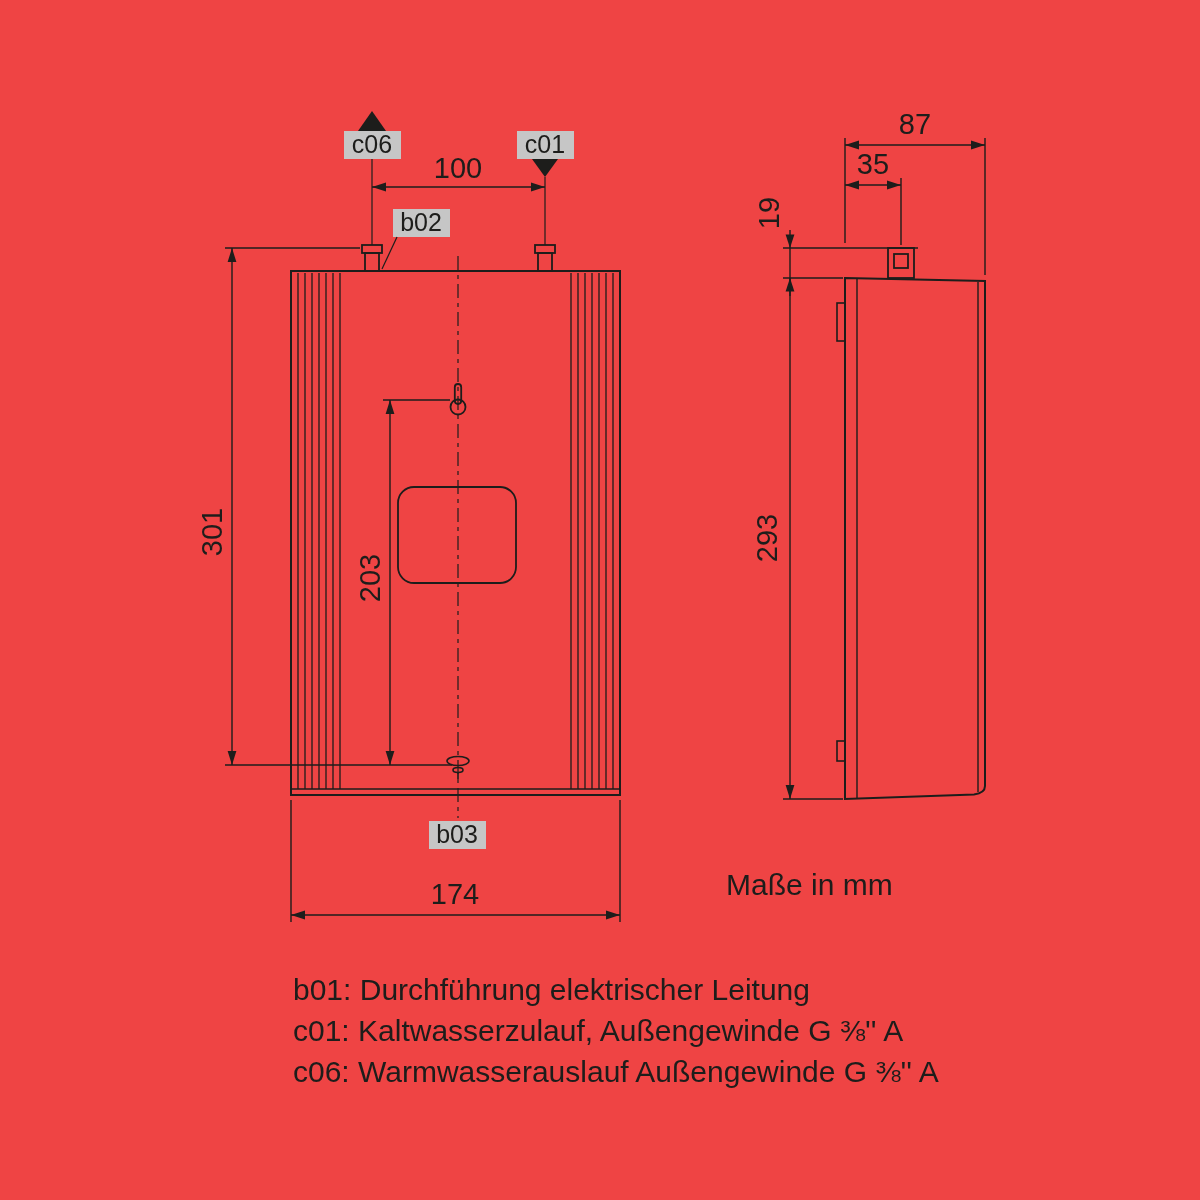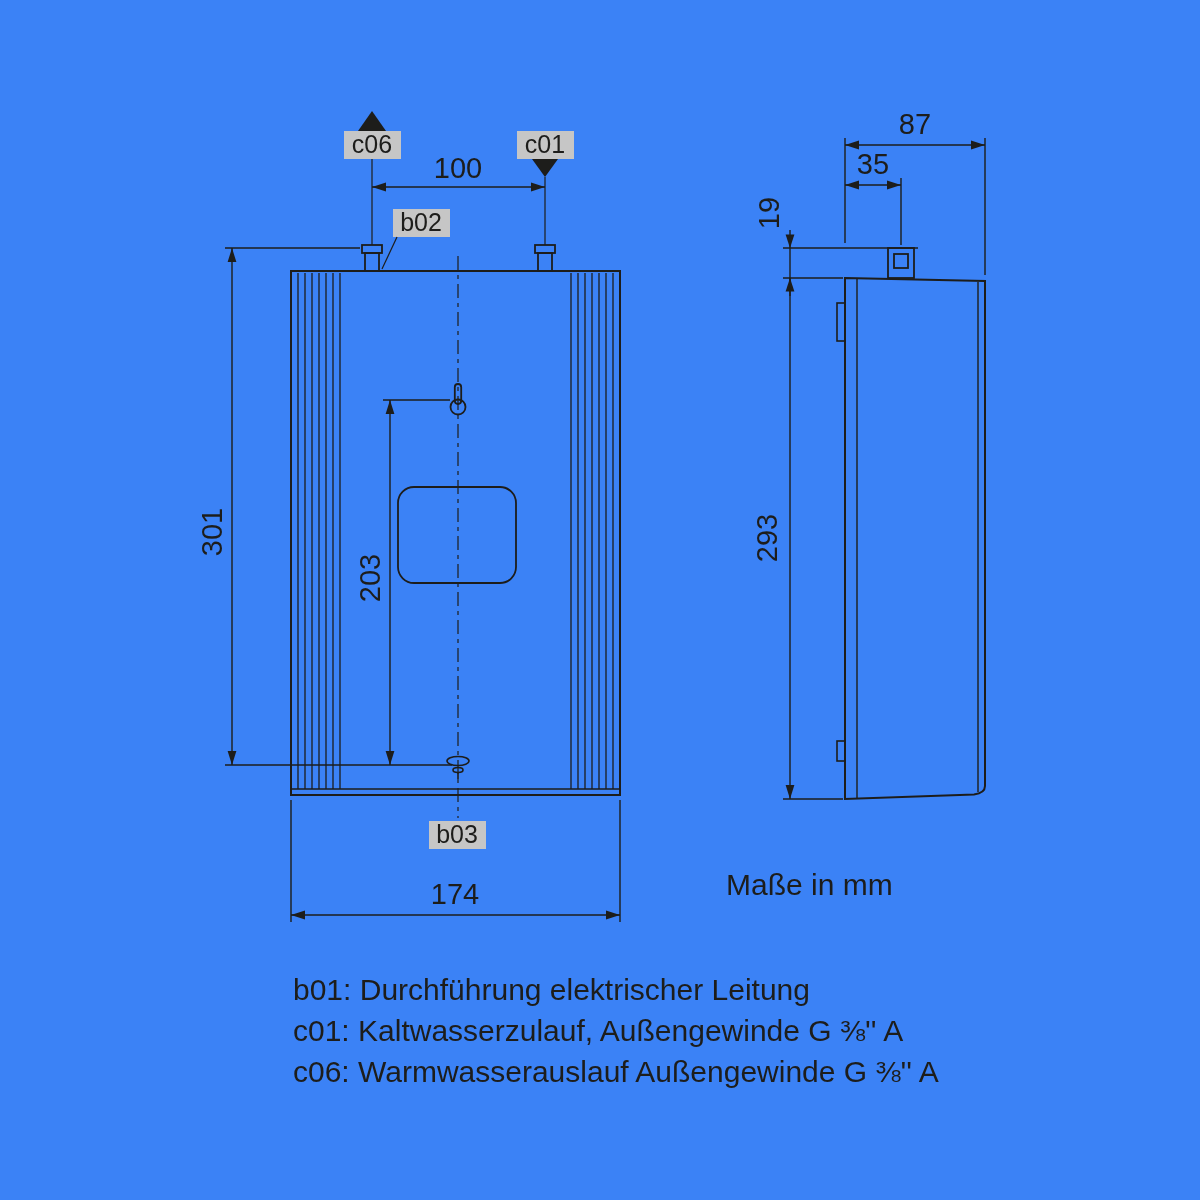--- a/index.html
+++ b/index.html
@@ -5,21 +5,21 @@
   html, body {
     margin: 0;
     padding: 0;
     background: #ffffff;
     font-family: "Liberation Sans", sans-serif;
   }
   .canvas {
     position: relative;
     width: 1200px;
     height: 1200px;
-    background: #3b82f6;
+    background: #ef4444;
     overflow: hidden;
   }
   svg text {
     font-family: "Liberation Sans", "DejaVu Sans", sans-serif;
     fill: #1d1d1b;
   }
   .dim-text { font-size: 29px; }
   .tag-text { font-size: 25px; }
   .note-text { font-size: 30px; }
   .legend-text { font-size: 30px; }

